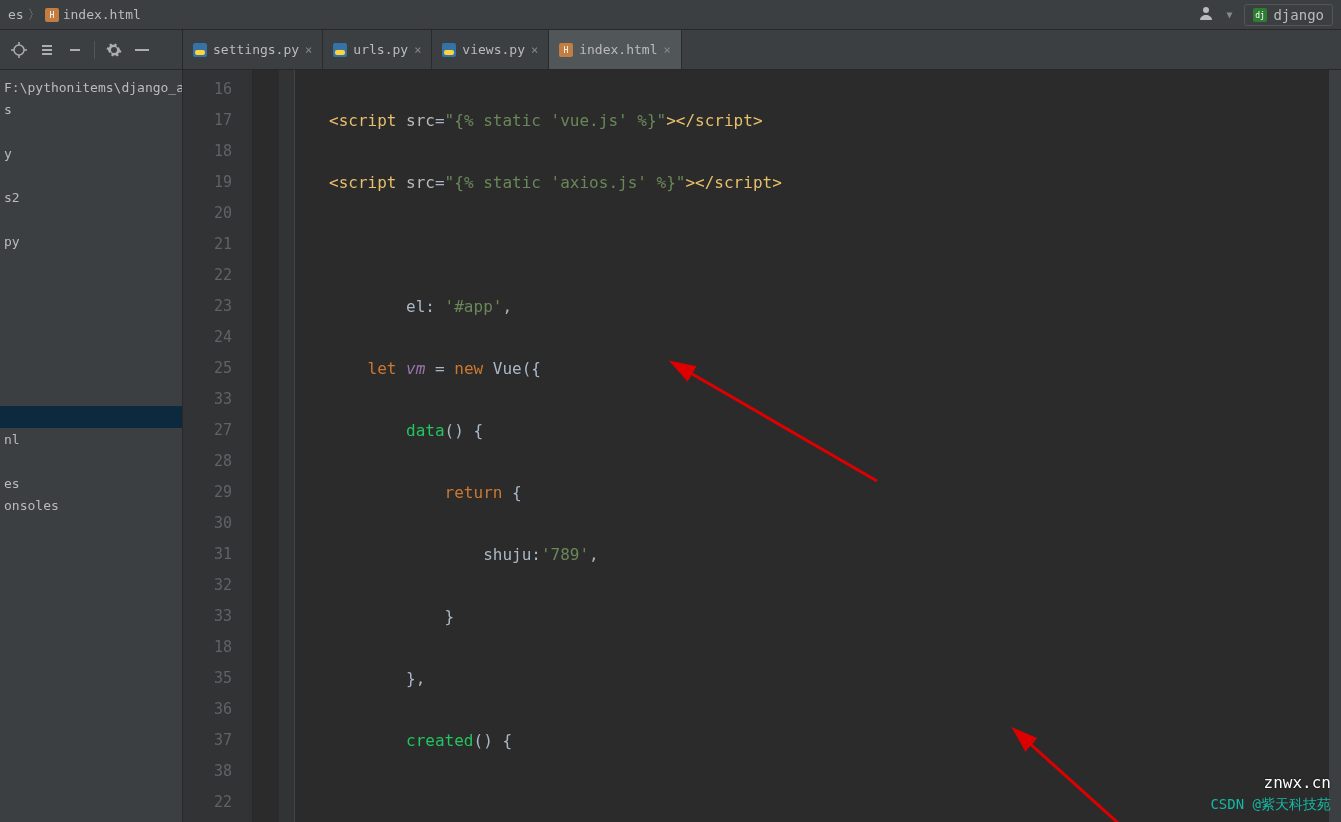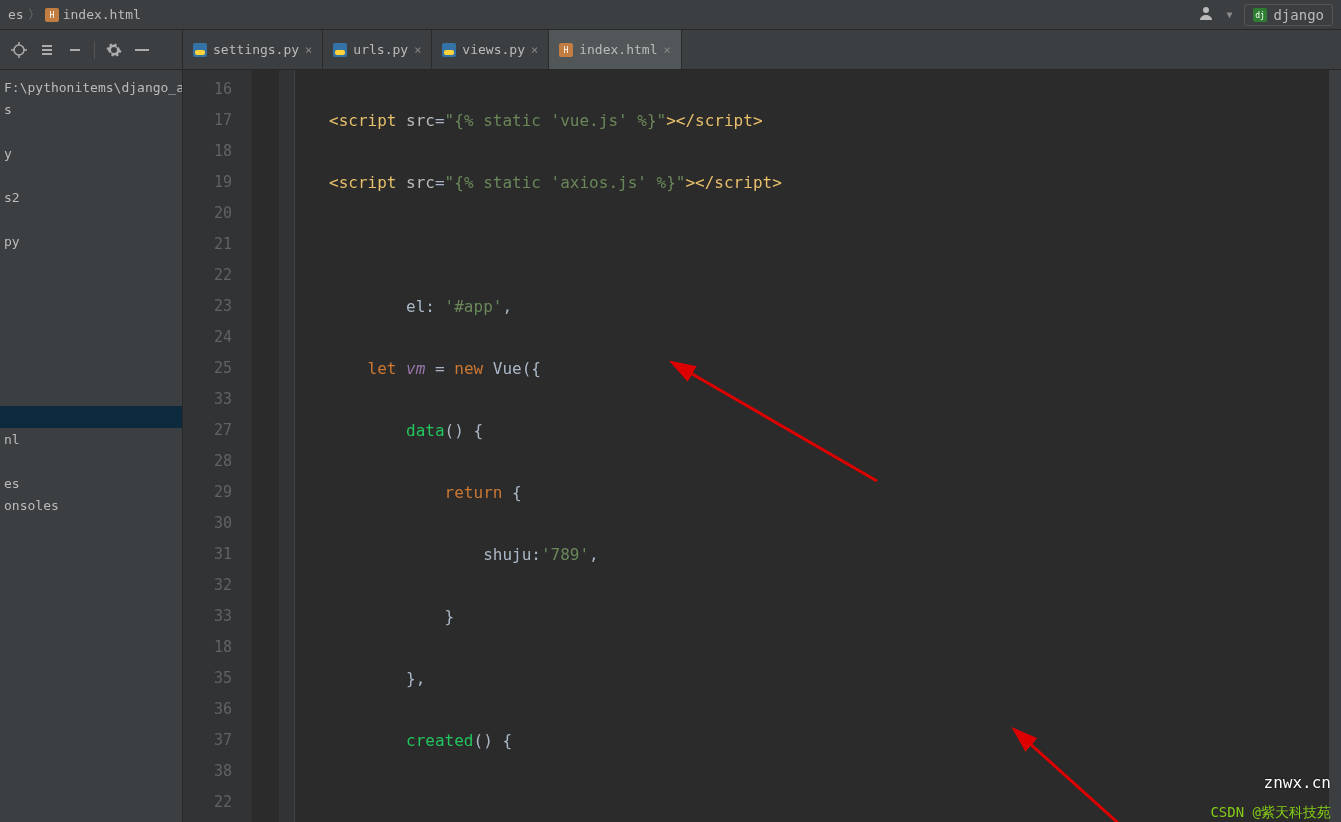--- a/index.html
+++ b/index.html
@@ -174,22 +174,22 @@
   right:10px;
   bottom:30px;
   color:#fff;
   font-size:16px;
   font-weight:normal;
   text-shadow:0 0 2px #000;
 }
 .watermark2 {
   position:absolute;
   right:10px;
-  bottom:0;
-  color:#84cc16;
+  bottom:8px;
+  color:#14b8a6;
   font-size:14px;
 }
 .scrollbar {
   position:absolute;
   right:0; top:0; bottom:0;
   width:12px;
   background:#3c3f41;
 }
 </style>
 </head>

